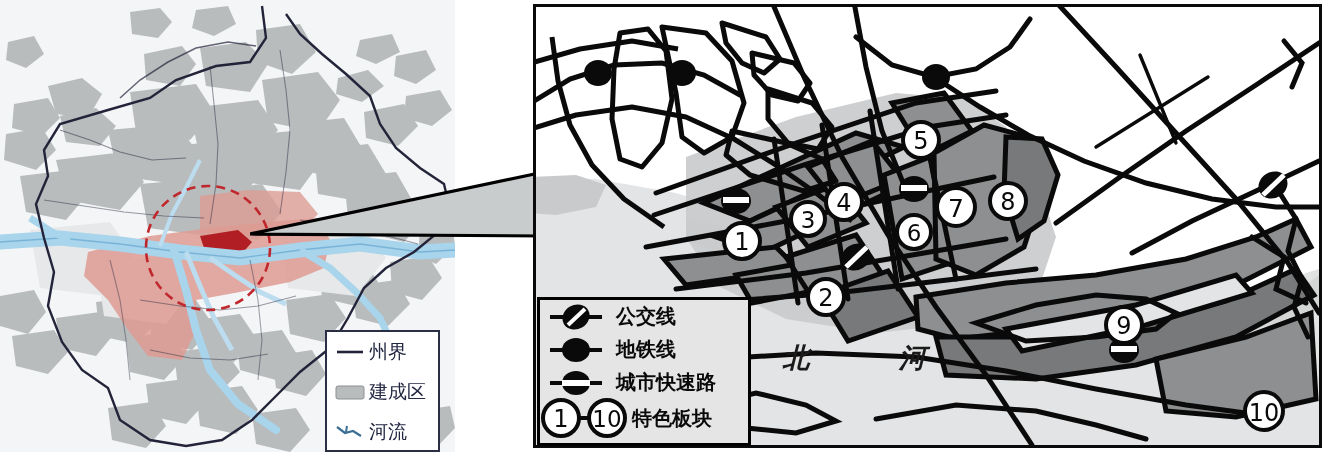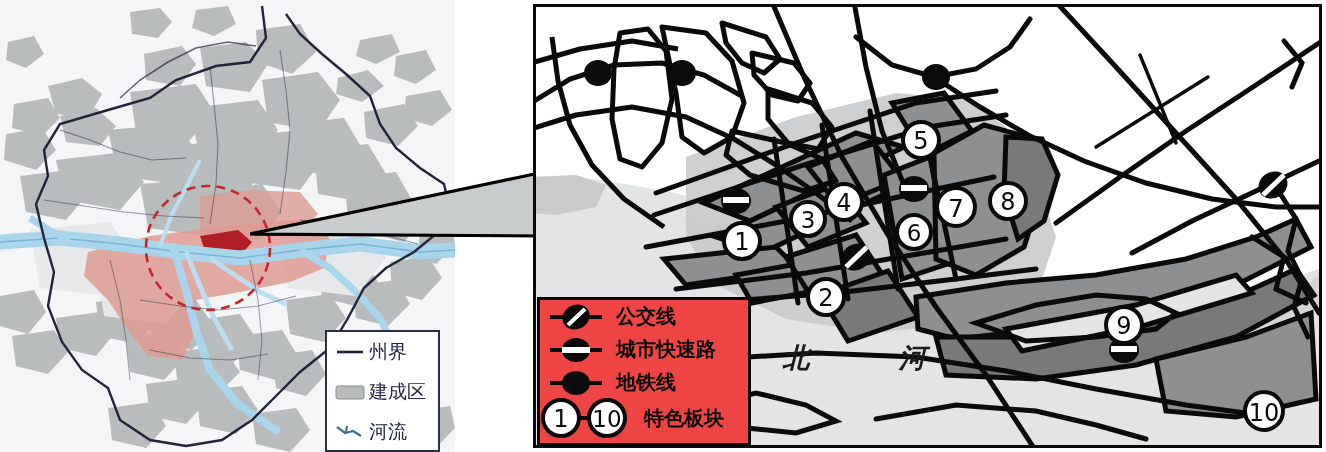--- a/index.html
+++ b/index.html
@@ -23,21 +23,21 @@
   
   #connector{left:250px;top:170px;width:300px;height:120px;}
 
   
   #right-map{left:533px;top:4px;width:789px;height:444px;background:#ffffff;
      border:3px solid #0a0a0a;box-sizing:border-box;overflow:hidden;}
   #right-map svg{display:block;}
 
   
   #right-legend{position:absolute;left:537px;top:297px;width:214px;height:149px;
-     background:#ef4444;border:3px solid #000000;box-sizing:border-box;z-index:40;}
+     background:#e5e5e5;border:3px solid #000000;box-sizing:border-box;z-index:40;}
   #right-legend .rrow{display:flex;align-items:center;height:33px;padding-left:8px;}
   #right-legend .rsym{width:62px;display:flex;align-items:center;justify-content:flex-start;}
   #right-legend .rtxt{font-size:20px;color:#0a0a0a;font-weight:bold;
      font-family:"DejaVu Sans",sans-serif;margin-left:6px;white-space:nowrap;}
   #right-legend .rrow.blk{height:38px;}
   #legend-blocks{position:absolute;left:537px;top:392px;width:230px;height:56px;z-index:45;}
 </style>
 </head>
 <body>
 
@@ -362,37 +362,37 @@
           <line x1="20" y1="21" x2="37" y2="5" stroke="#ffffff" stroke-width="4"></line>
         </svg>
       </span>
       <span class="rtxt">公交线</span>
     </div>
     <div class="rrow">
       <span class="rsym">
         <svg width="58" height="26">
           <line x1="2" y1="13" x2="54" y2="13" stroke="#0a0a0a" stroke-width="4"></line>
           <ellipse cx="28" cy="13" rx="14" ry="12" fill="#0a0a0a"></ellipse>
-          <rect x="14" y="10" width="28" height="6" fill="#ffffff"></rect>
         </svg>
       </span>
-      <span class="rtxt">城市快速路</span>
+      <span class="rtxt">地铁线</span>
     </div>
     <div class="rrow">
       <span class="rsym">
         <svg width="58" height="26">
           <line x1="2" y1="13" x2="54" y2="13" stroke="#0a0a0a" stroke-width="4"></line>
           <ellipse cx="28" cy="13" rx="14" ry="12" fill="#0a0a0a"></ellipse>
+          <rect x="14" y="10" width="28" height="6" fill="#ffffff"></rect>
         </svg>
       </span>
-      <span class="rtxt">地铁线</span>
+      <span class="rtxt">城市快速路</span>
     </div>
     <div class="rrow blk">
       <span class="rsym"></span>
-      <span class="rtxt" style="margin-left:34px;">特色板块</span>
+      <span class="rtxt" style="margin-left:22px;">特色板块</span>
     </div>
   </div>
 
   <svg id="legend-blocks" viewBox="0 0 230 56">
     <line x1="25" y1="26" x2="68" y2="26" stroke="#0a0a0a" stroke-width="4"></line>
     <circle cx="24" cy="26" r="18" fill="#ffffff" stroke="#0a0a0a" stroke-width="4"></circle>
     <text x="24" y="35" text-anchor="middle" font-family="DejaVu Sans, sans-serif" font-size="24" fill="#0a0a0a">1</text>
     <circle cx="70" cy="26" r="18" fill="#ffffff" stroke="#0a0a0a" stroke-width="4"></circle>
     <text x="70" y="35" text-anchor="middle" font-family="DejaVu Sans, sans-serif" font-size="23" fill="#0a0a0a">10</text>
   </svg>

